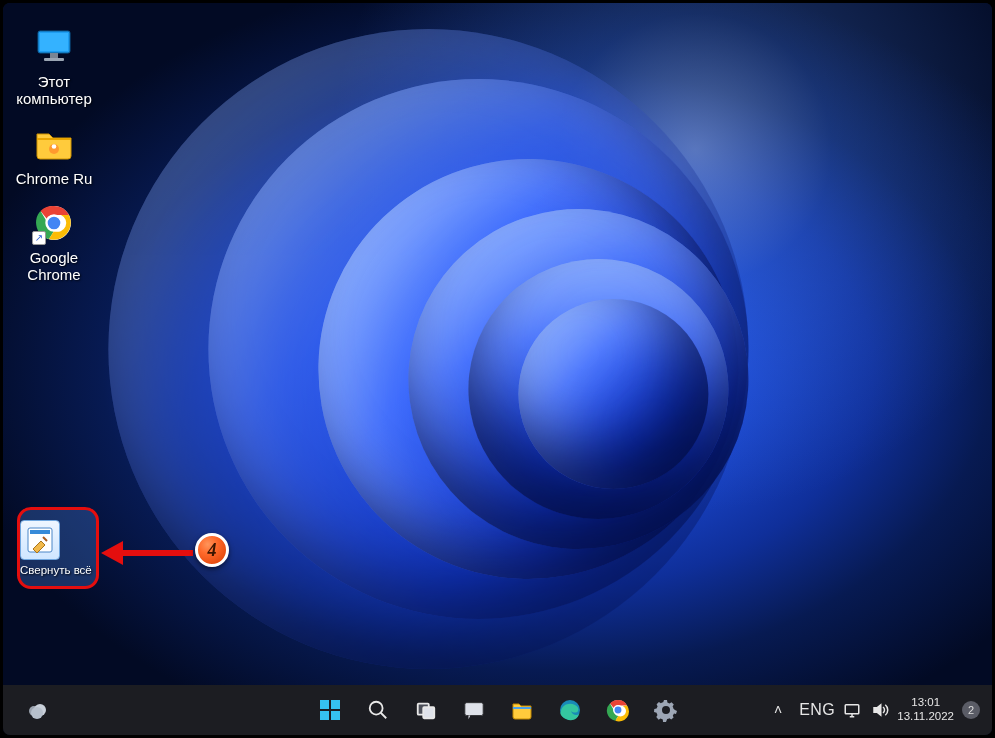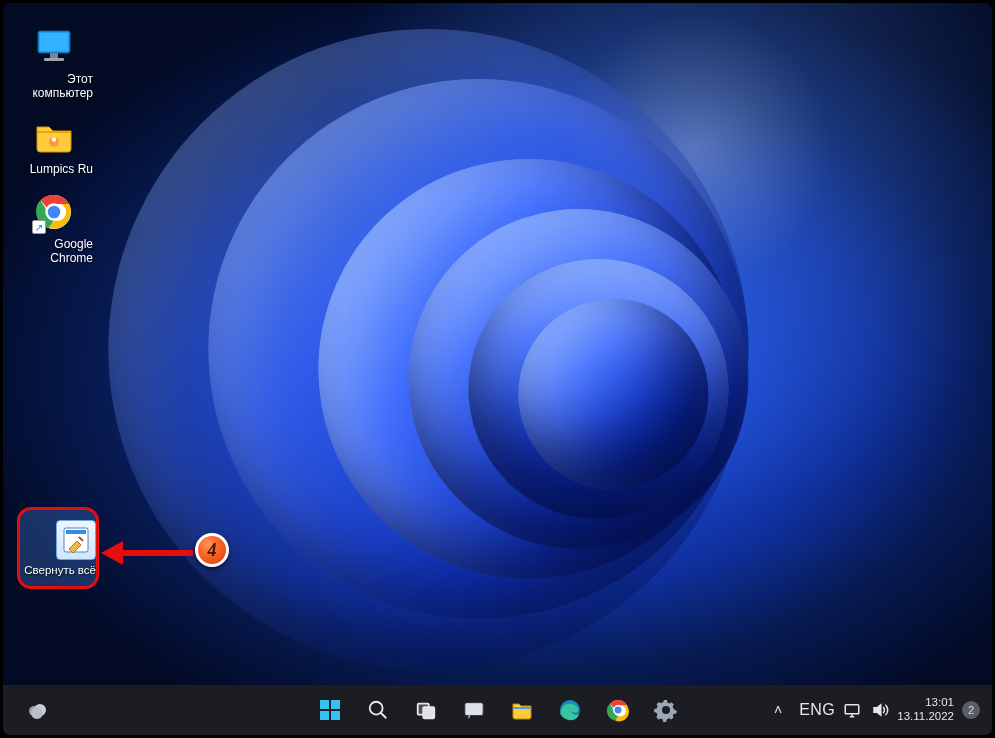--- a/index.html
+++ b/index.html
@@ -43,39 +43,39 @@
     position: absolute; top: 10px; left: 0; width: 96px;
     display: flex; flex-direction: column; gap: 6px;
     padding-left: 12px; padding-top: 8px;
   }
   .desktop-icon {
     width: 78px; display: flex; flex-direction: column; align-items: center;
     gap: 4px; padding: 4px 0; border-radius: 3px;
   }
   .desktop-icon .ico { width: 44px; height: 44px; display:flex; align-items:center; justify-content:center; }
   .desktop-icon .label {
-    color: #fff; font-size: 12px; text-align: right; line-height: 1.15;
+    color: #fff; font-size: 15px; text-align: center; line-height: 1.15;
     text-shadow: 1px 1px 2px rgba(0,0,0,0.85);
     width: 78px; word-wrap: break-word;
   }
   .shortcut-arrow{
     position:absolute; left:0; bottom:0; width:14px;height:14px;
     background:#fff;border:1px solid #999;border-radius:2px;
     display:flex;align-items:center;justify-content:center;
     font-size:10px;color:#2b5ed4;
   }
   .ico{position:relative;}
 
   
   .callout {
     position: absolute; left: 14px; top: 504px;
     width: 82px; height: 82px;
     border: 3px solid #e40e0e; border-radius: 14px;
     background: rgba(70,120,210,0.35);
-    display:flex;flex-direction:column;align-items:flex-end;justify-content:center;gap:4px;
+    display:flex;flex-direction:column;align-items:flex-start;justify-content:center;gap:4px;
   }
   .callout .ico{width:40px;height:40px;background:linear-gradient(180deg,#eef6ff,#cfe6ff);border:1px solid #6fa6de;border-radius:4px;display:flex;align-items:center;justify-content:center;}
   .callout .label{color:#fff;font-size:11.5px;text-shadow:1px 1px 2px rgba(0,0,0,.85);}
 
   
   .arrow {
     position:absolute; left:98px; top:540px; width:92px; height:20px;
     display:flex;align-items:center;
   }
   .arrow .shaft{flex:1;height:6px;background:#e40e0e;}
@@ -100,21 +100,21 @@
     background:#1c1d22;
     display:flex;align-items:center;
   }
   .tb-left{display:flex;align-items:center;gap:8px;padding-left:14px;}
   .tb-center{position:absolute;left:50%;transform:translateX(-50%);display:flex;align-items:center;gap:8px;}
   .tb-right{margin-left:auto;display:flex;align-items:center;gap:8px;padding-right:12px;color:#e6e6e6;font-size:11.5px;}
   .tb-btn{
     width:40px;height:40px;border-radius:4px;
     display:flex;align-items:center;justify-content:center;
   }
-  .datetime{display:flex;flex-direction:column;align-items:flex-end;line-height:1.2;}
+  .datetime{display:flex;flex-direction:column;align-items:center;line-height:1.2;}
   .tray-group{display:flex;align-items:center;gap:10px;}
   .lang{font-size:16px;letter-spacing:.5px;}
   .pill{width:18px;height:18px;border-radius:50%;background:#5a5c66;display:flex;align-items:center;justify-content:center;font-size:11px;color:#ddd;}
 </style>
 </head>
 <body>
 
 <div class="frame">
   <div class="desktop">
     <div class="bloom">
@@ -142,21 +142,21 @@
 
     <div class="desktop-icon">
       <div class="ico">
         <svg width="44" height="44" viewBox="0 0 44 44">
           <path d="M5 12h12l4 4h18v18a3 3 0 0 1-3 3H8a3 3 0 0 1-3-3z" fill="#ffcb3c" stroke="#cf9300"></path>
           <path d="M5 16h34v2H5z" fill="#e9a500"></path>
           <circle cx="22" cy="27" r="5" fill="#ff9a2e"></circle>
           <circle cx="22" cy="24.5" r="2.3" fill="#fff"></circle>
         </svg>
       </div>
-      <div class="label">Lumpics Ru</div>
+      <div class="label">Chrome Ru</div>
     </div>
 
 
     <div class="desktop-icon">
       <div class="ico">
         <svg width="44" height="44" viewBox="0 0 44 44">
           <circle cx="22" cy="22" r="17" fill="#fff"></circle>
           <path d="M22 5a17 17 0 0 1 15 9H22a8 8 0 0 0-7 4L8.5 10A17 17 0 0 1 22 5z" fill="#ea4335"></path>
           <path d="M8.5 10l6.5 11a8 8 0 0 0 7 9l-5 8A17 17 0 0 1 8.5 10z" fill="#34a853"></path>
           <path d="M37 14a17 17 0 0 1-20 24l5-8a8 8 0 0 0 7-16z" fill="#fbbc05"></path>

